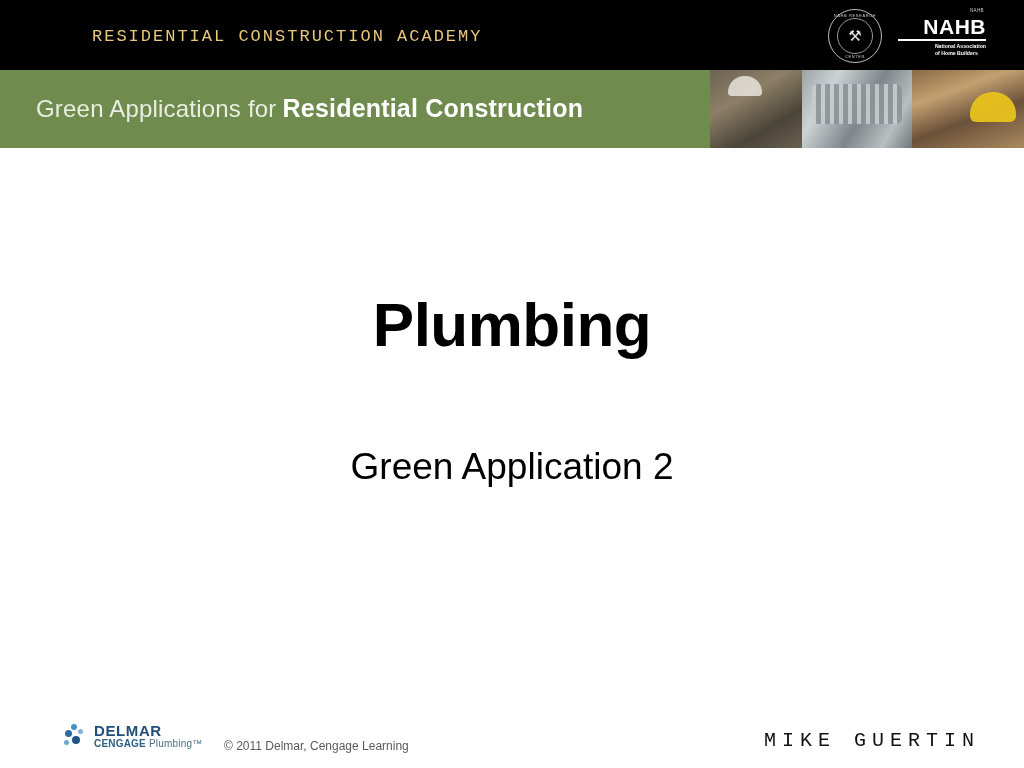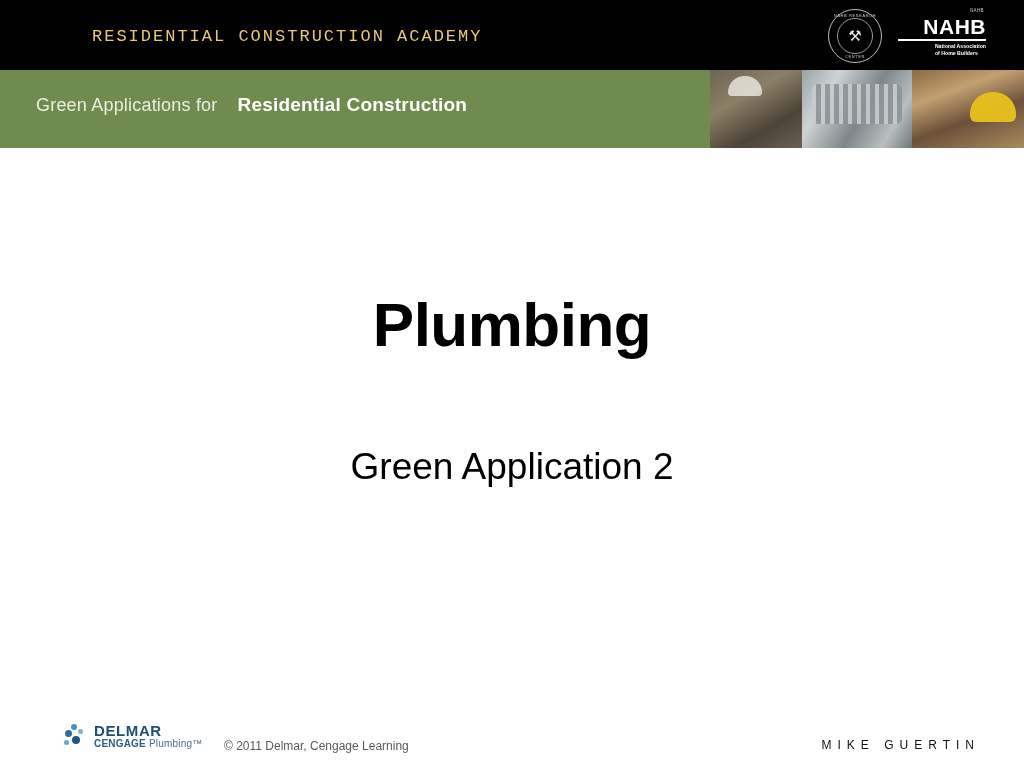--- a/index.html
+++ b/index.html
@@ -141,31 +141,31 @@
     background: #6f8b4e;
     overflow: hidden;
   }
   .banner-text {
     position: absolute;
     left: 36px;
     top: 24px;
     white-space: nowrap;
   }
   .banner-text .light {
-    font-size: 18px;
+    font-size: 24px;
     color: #e9eee0;
     font-weight: normal;
     letter-spacing: 0.2px;
   }
   .banner-text .bold {
-    font-size: 19px;
+    font-size: 25px;
     color: #ffffff;
     font-weight: bold;
     letter-spacing: 0.2px;
-    margin-left: 20px;
+    margin-left: 6px;
     text-align: right;
   }
 
   
   .photo-strip {
     position: absolute;
     right: 0;
     top: 0;
     width: 314px;
     height: 78px;
@@ -286,24 +286,24 @@
     position: absolute;
     left: 224px;
     bottom: 15px;
     font-size: 12px;
     color: #5a5a5a;
   }
   .author {
     position: absolute;
     right: 44px;
     bottom: 16px;
-    font-size: 12px;
+    font-size: 20px;
     letter-spacing: 6px;
     color: #111111;
-    font-family: Liberation Sans, sans-serif;
+    font-family: Liberation Mono, monospace;
   }
 </style>
 </head>
 <body>
 
 <div class="top-bar">
   <div class="academy-title">RESIDENTIAL CONSTRUCTION ACADEMY</div>
 
   <div class="seal">
     <div class="seal-top-text">NAHB RESEARCH</div>

